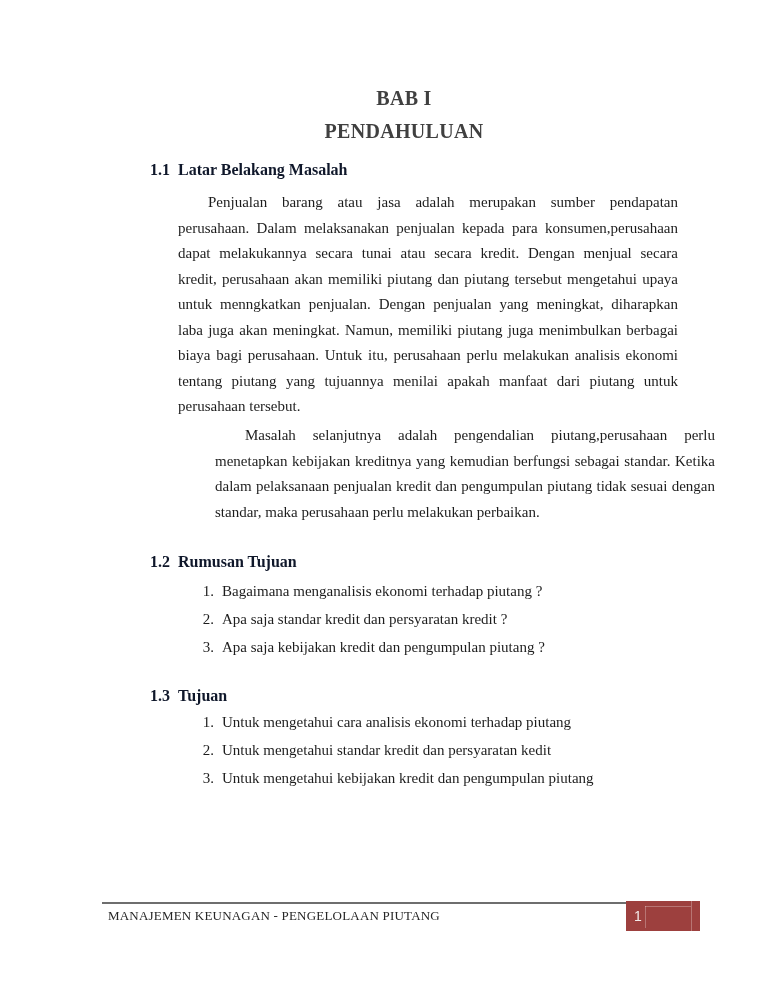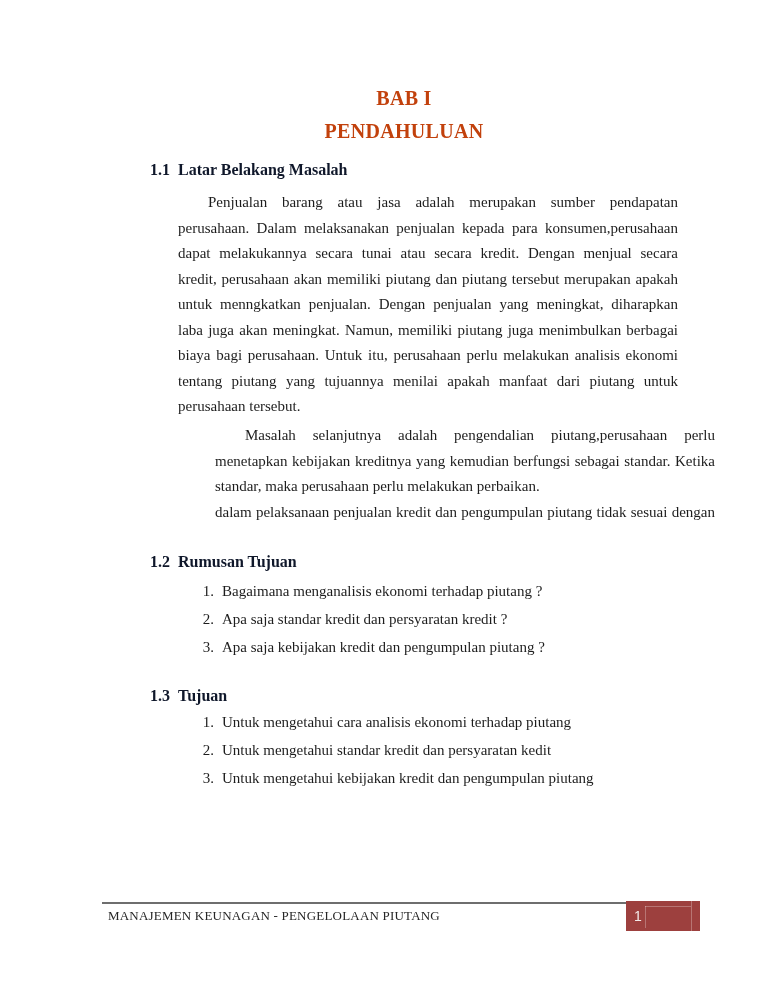--- a/index.html
+++ b/index.html
@@ -4,21 +4,21 @@
 <style>
   html,body{margin:0;padding:0;}
   body{
     width:768px;height:994px;position:relative;background:#ffffff;
     font-family:"Liberation Serif","DejaVu Serif",serif;color:#1d1d1d;
     overflow:hidden;
   }
   .abs{position:absolute;}
   .doc-title{
     left:130px;width:548px;text-align:center;font-weight:bold;
-    font-size:20px;line-height:24px;color:#c2410c;letter-spacing:.3px;
+    font-size:20px;line-height:24px;color:#404040;letter-spacing:.3px;
   }
   #title1{top:86px;}
   #title2{top:119px;}
   .sec{left:150px;width:528px;font-size:16px;font-weight:bold;line-height:20px;color:#0f172a;}
   #h11{top:160px;}
   #h12{top:552px;}
   #h13{top:686px;}
   .secnum{display:inline-block;min-width:28px;}
   .para{left:178px;width:500px;font-size:15px;color:#1d1d1d;}
   #p1{top:190px;}
@@ -55,33 +55,33 @@
 <div class="abs doc-title" id="title2">PENDAHULUAN</div>
 
 <div class="abs sec" id="h11">
   <span class="secnum">1.1</span><span>Latar Belakang Masalah</span>
 </div>
 
 <div class="abs para" id="p1">
     <div class="pline first">Penjualan barang atau jasa adalah merupakan sumber pendapatan</div>
     <div class="pline">perusahaan. Dalam melaksanakan penjualan kepada para konsumen,perusahaan</div>
     <div class="pline">dapat melakukannya secara tunai atau secara kredit. Dengan menjual secara</div>
-    <div class="pline">kredit, perusahaan akan memiliki piutang dan piutang tersebut merupakan apakah</div>
+    <div class="pline">kredit, perusahaan akan memiliki piutang dan piutang tersebut mengetahui upaya</div>
     <div class="pline">untuk menngkatkan penjualan. Dengan penjualan yang meningkat, diharapkan</div>
     <div class="pline">laba juga akan meningkat. Namun, memiliki piutang juga menimbulkan berbagai</div>
     <div class="pline">biaya bagi perusahaan. Untuk itu, perusahaan perlu melakukan analisis ekonomi</div>
     <div class="pline">tentang piutang yang tujuannya menilai apakah manfaat dari piutang untuk</div>
     <div class="pline last">perusahaan tersebut.</div>
   </div>
 
 <div class="abs para" id="p2">
     <div class="pline first">Masalah selanjutnya adalah pengendalian piutang,perusahaan perlu</div>
     <div class="pline">menetapkan kebijakan kreditnya yang kemudian berfungsi sebagai standar. Ketika</div>
+    <div class="pline">dalam pelaksanaan penjualan kredit dan pengumpulan piutang tidak sesuai dengan</div>
     <div class="pline last">standar, maka perusahaan perlu melakukan perbaikan.</div>
-    <div class="pline">dalam pelaksanaan penjualan kredit dan pengumpulan piutang tidak sesuai dengan</div>
   </div>
 
 <div class="abs sec" id="h12">
   <span class="secnum">1.2</span><span>Rumusan Tujuan</span>
 </div>
 
 <div class="abs olist" id="list1">
     <div class="li first">
     <span class="linum">1.</span><span>Bagaimana menganalisis ekonomi terhadap piutang ?</span>
   </div>

